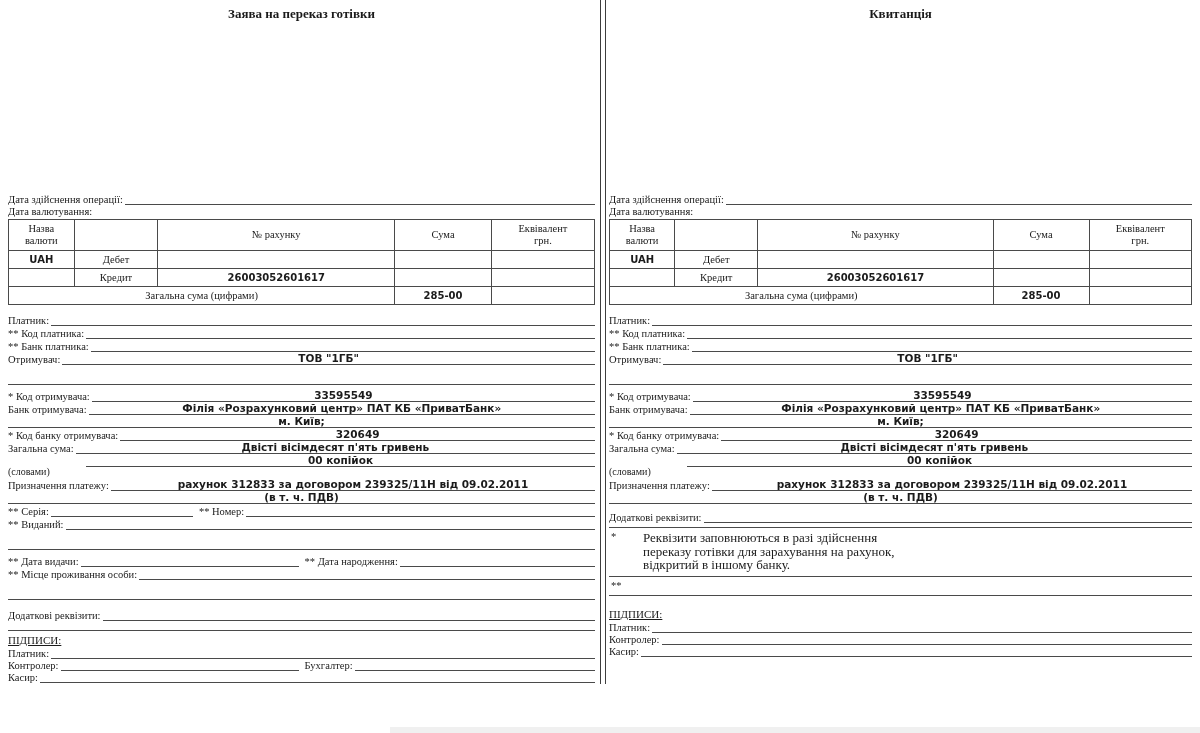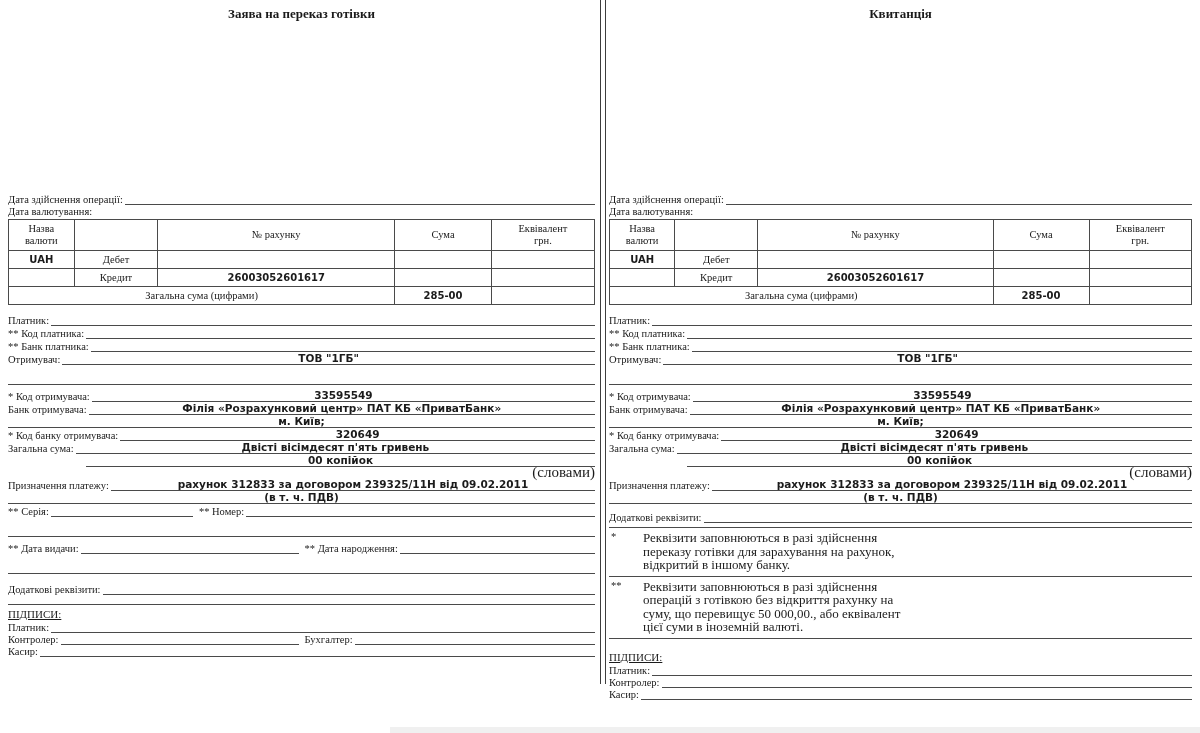--- a/index.html
+++ b/index.html
@@ -17,21 +17,21 @@
   .frow.sig{height:12px;}
   .flabel{white-space:nowrap;padding-right:2px;}
   .fline{flex:1;border-bottom:1px solid #4a4a4a;height:100%;display:flex;
          align-items:flex-end;justify-content:center;min-width:0;}
   .fval{font-family:"DejaVu Sans", sans-serif;font-weight:bold;font-size:10.5px;
         line-height:12px;white-space:nowrap;}
   .ind{margin-left:78px;}
   .seg{display:flex;align-items:flex-end;height:100%;}
   .w31{width:31.5%;} .w49{width:49.5%;margin-top:36px;} .grow{flex:1;justify-content:flex-end;}
   .seg .flabel2{white-space:nowrap;padding:0 2px 0 6px;font-size:10.5px;}
-  .wordnote{height:11px;font-size:15px;text-align:right;line-height:10px;}
+  .wordnote{height:11px;font-size:10px;text-align:left;line-height:10px;}
   .acct{width:100%;border-collapse:collapse;table-layout:fixed;margin-top:2px;}
   .acct td{border:1px solid #4a4a4a;text-align:center;vertical-align:middle;
            font-size:10.5px;padding:0 2px;overflow:hidden;}
   .acct .hrow td{height:30px;line-height:12px;}
   .acct .drow td{height:17px;}
   .pre{white-space:pre-line;}
   .acct .val{font-family:"DejaVu Sans", sans-serif;font-weight:bold;font-size:10px;}
   .c1{width:11.2%;} .c2{width:14.3%;} .c3{width:40.4%;} .c4{width:16.5%;} .c5{width:17.6%;}
   .notes{border-top:1px solid #4a4a4a;margin-top:4px;}
   .note{border-bottom:1px solid #4a4a4a;display:flex;padding:3px 0 4px;}
@@ -170,33 +170,41 @@
   <div class="frow">
     <span class="seg w31">
       <span class="flabel">** Серія:</span>
       <span class="fline"></span>
     </span>
     <span class="seg grow">
       <span class="flabel flabel2">** Номер:</span>
       <span class="fline"></span>
     </span>
   </div>
+  <div class="frow">
+    <span class="flabel">** Виданий:</span>
+    <span class="fline"></span>
+  </div>
   <div class="frow tall">
     <span class="fline"></span>
   </div>
   <div class="sp" style="height:4px"></div>
   <div class="frow">
     <span class="seg w49">
       <span class="flabel">** Дата видачи:</span>
       <span class="fline"></span>
     </span>
     <span class="seg grow">
       <span class="flabel flabel2">** Дата народження:</span>
       <span class="fline"></span>
     </span>
+  </div>
+  <div class="frow">
+    <span class="flabel">** Місце проживання особи:</span>
+    <span class="fline"></span>
   </div>
   <div class="frow tall">
     <span class="fline"></span>
   </div>
   <div class="sp" style="height:8px"></div>
   <div class="frow">
     <span class="flabel">Додаткові реквізити:</span>
     <span class="fline"></span>
   </div>
   <div class="frow" style="height:10px">
@@ -357,21 +365,20 @@
     <span class="fline"></span>
   </div>
 
   <div class="notes">
     <div class="note">
       <span class="nmark">*</span>
       <span class="ntext">Реквізити заповнюються в разі здійснення переказу готівки для зарахування на рахунок, відкритий в іншому банку.</span>
     </div>
     <div class="note">
       <span class="nmark">**</span>
-      <span class="ntext">Реквізити заповнюються в разі здійснення операцій з готівкою без відкриття рахунку на суму, що перевищує 50 000,00., або еквівалент цієї суми в іноземній валюті.</span>
     </div>
   </div>
 
   <div class="sigtitle" style="margin-top:12px">ПІДПИСИ:</div>
   <div class="frow sig">
     <span class="flabel">Платник:</span>
     <span class="fline"></span>
   </div>
   <div class="frow sig">
     <span class="flabel">Контролер:</span>

